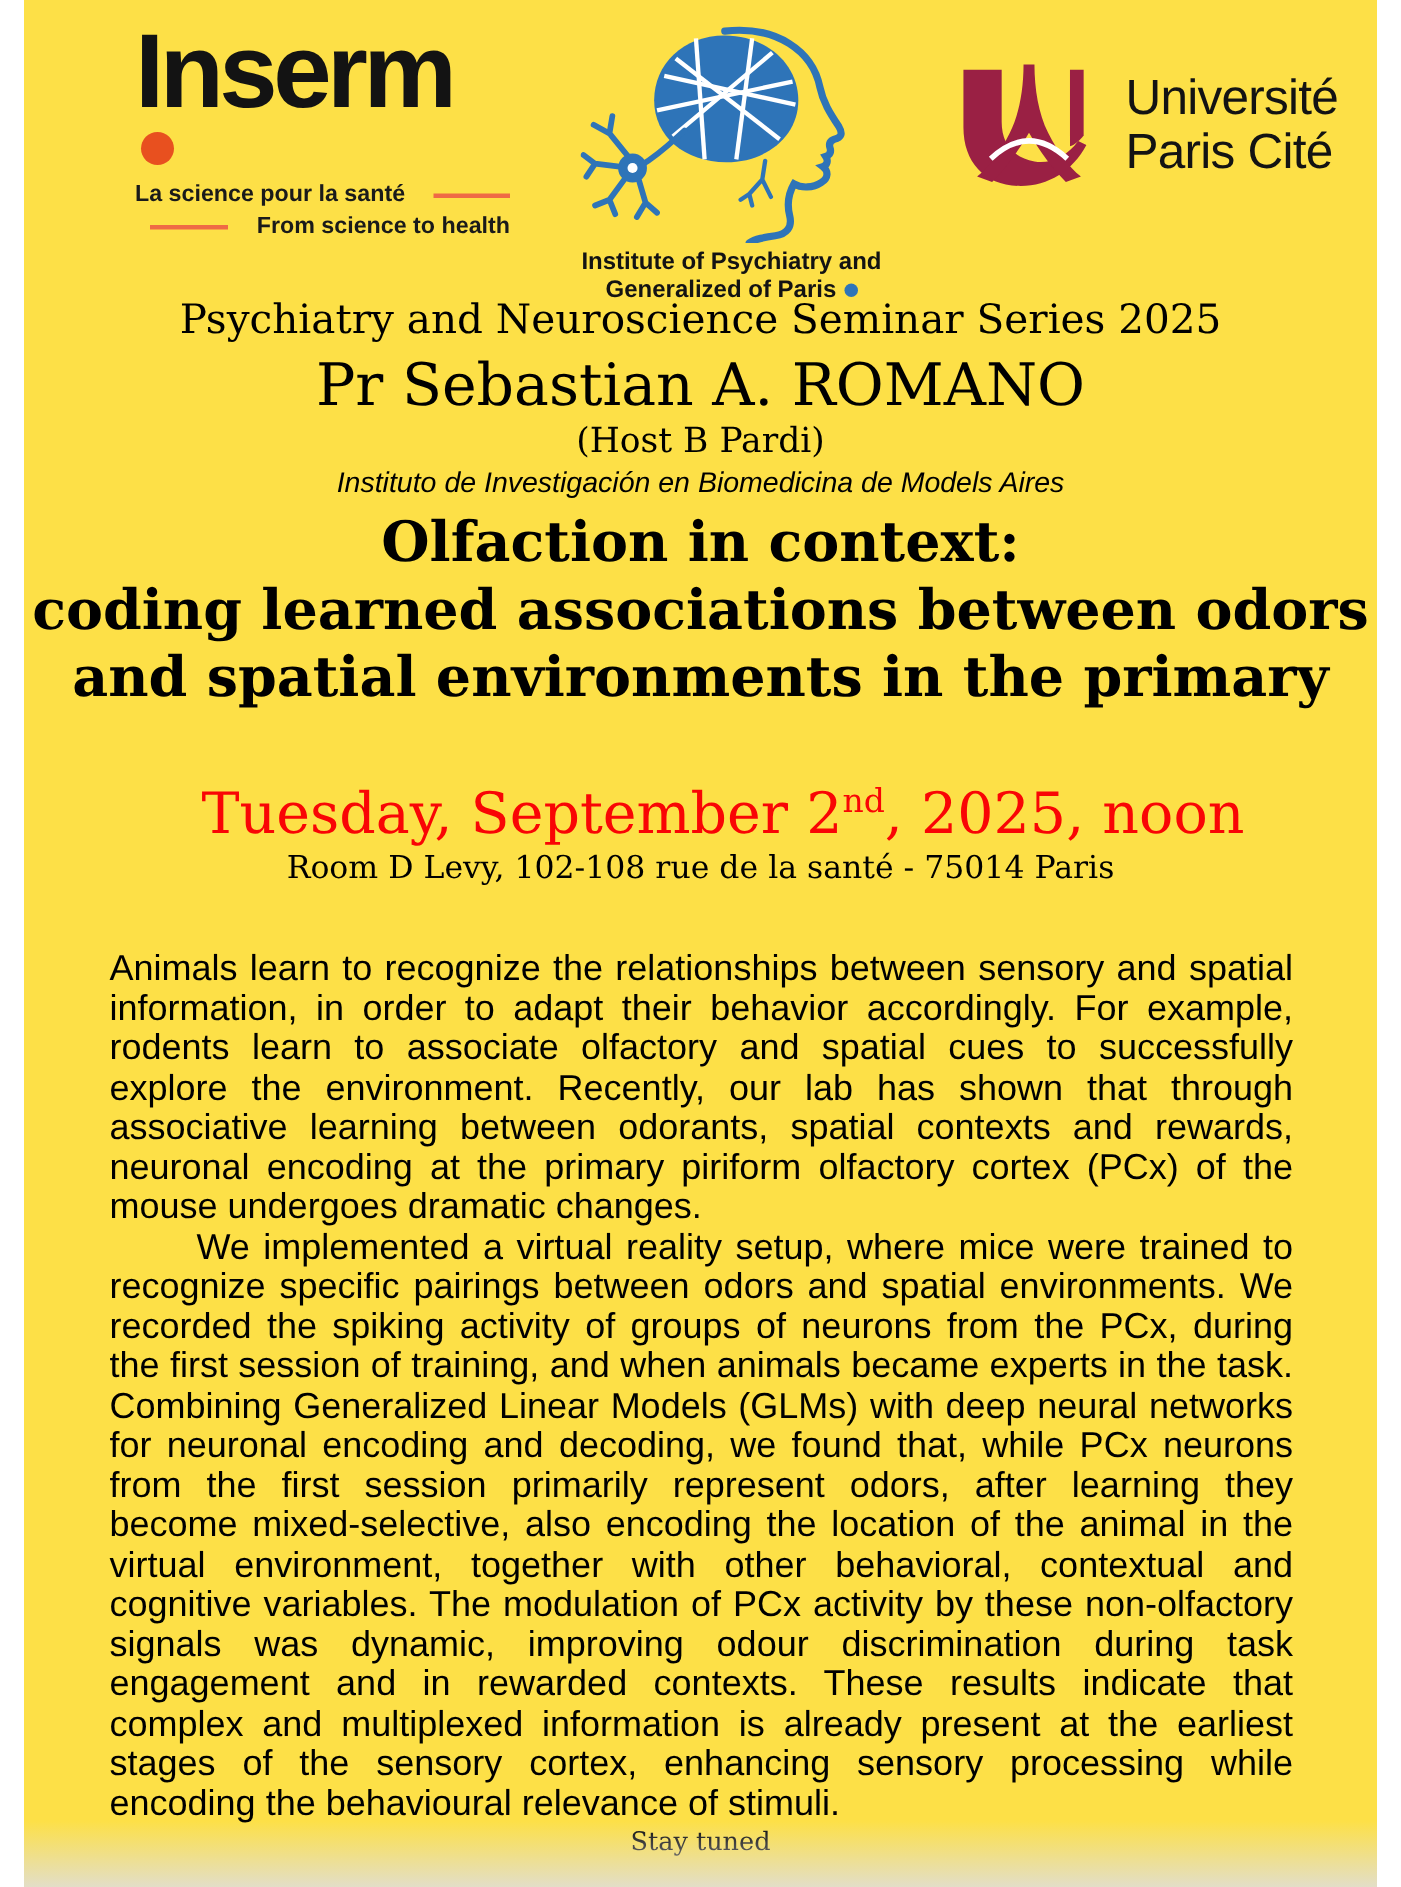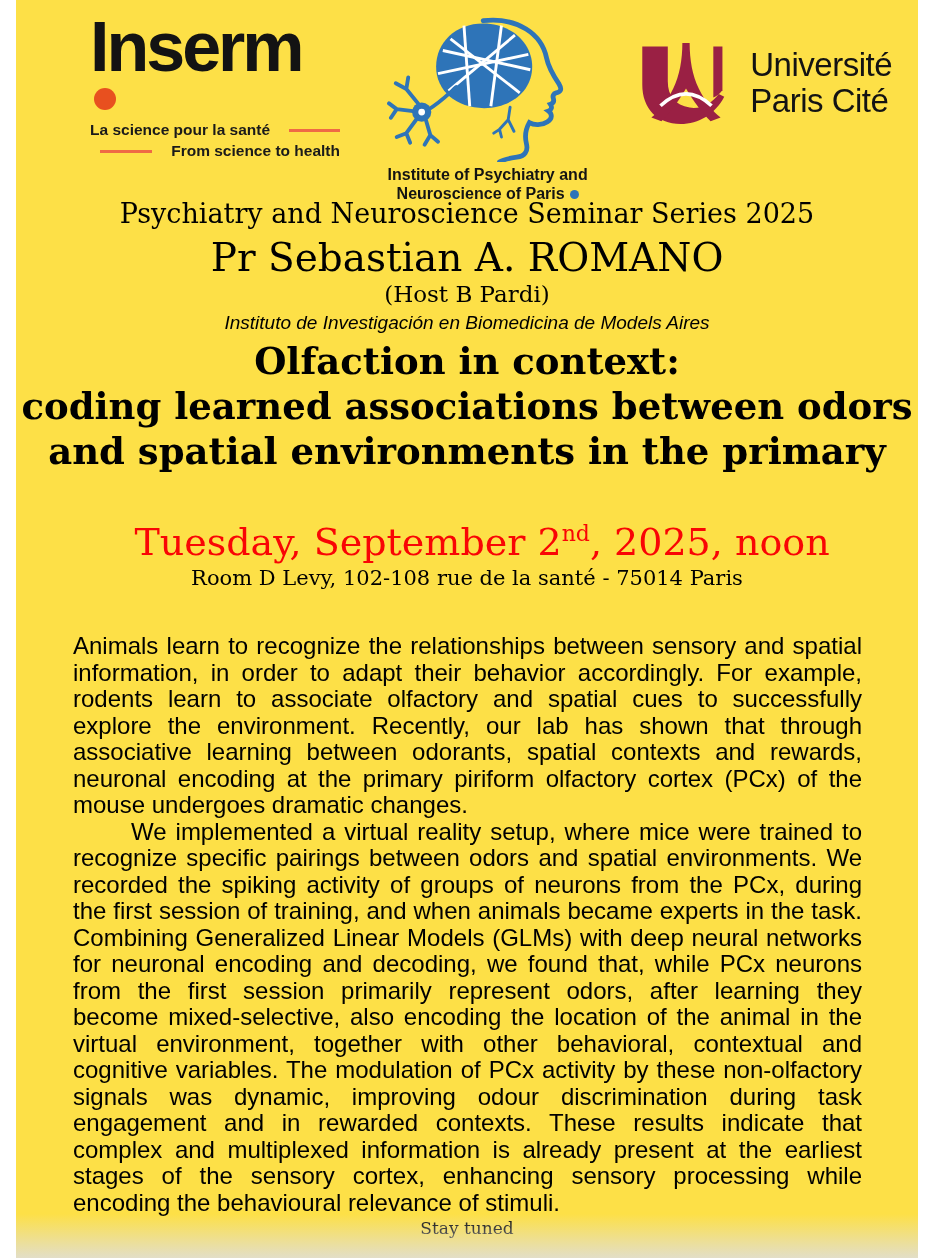--- a/index.html
+++ b/index.html
@@ -165,21 +165,21 @@
           <path d="M33 94 L20 78 M20 78 L9 72 M20 78 L22 66"></path>
           <path d="M27 101 L10 99 M10 99 L2 93 M10 99 L4 108"></path>
           <path d="M31 109 L20 124 M20 124 L10 128 M20 124 L24 134"></path>
           <path d="M40 109 L45 126 M45 126 L39 136 M45 126 L53 133"></path>
         </g>
         <circle cx="36" cy="102" r="10" fill="#2e74b8"></circle>
         <circle cx="36" cy="102" r="3.5" fill="#ffffff"></circle>
       </svg>
       <div class="ipnp-caption">
         <span>Institute of Psychiatry and</span><br>
-        <span>Neuroscience of Paris</span><span class="blue-dot"></span>
+        <span>Generalized of Paris</span><span class="blue-dot"></span>
       </div>
     </div>
 
     <div class="upc">
       <svg width="102" height="88" viewBox="0 0 112 96" aria-hidden="true">
         <g fill="#9a2044">
           <path d="M8 8 H36 V46 C36 62 44 72 60 75 C72 77 84 71 92 60 L98 63 C88 82 70 93 50 93 C24 93 8 76 8 50 Z"></path>
           <path d="M86 8 H96 V56 C93 60 89 63 86 64 Z"></path>
           <path d="M52 4 L60 4 C60 22 63 40 70 54 C77 68 85 79 94 86 L83 90 C74 81 64 68 56 54 C48 68 38 81 29 90 L18 86 C27 79 35 68 42 54 C49 40 52 22 52 4 Z"></path>
         </g>

